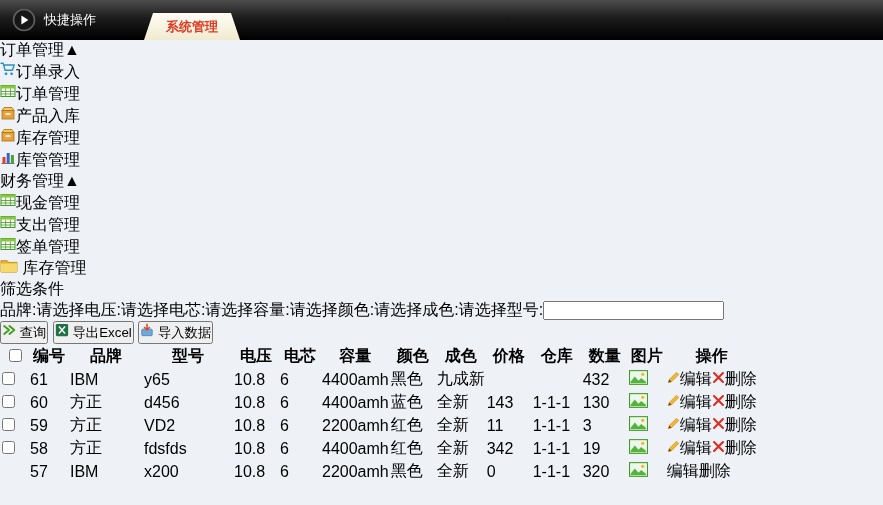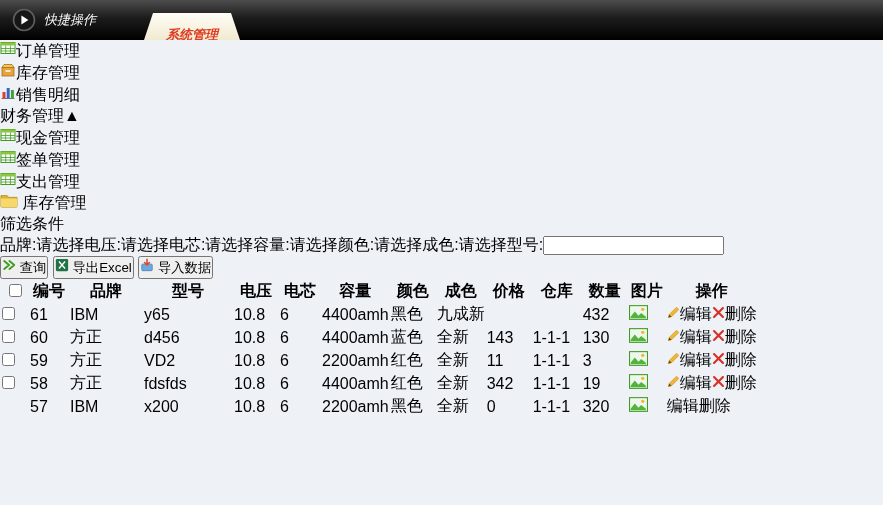--- a/index.html
+++ b/index.html
@@ -1,31 +1,31 @@
 <!DOCTYPE html>
 <html><head>
 <meta charset="utf-8">
 <style>
   * { margin:0; padding:0; box-sizing:border-box; }
   body { font-family:"Liberation Sans","DejaVu Sans",sans-serif; background:#888; }
   .app { position:relative; width:883px; height:505px; background:#eef2f7; overflow:hidden; margin:0 auto; }
 
   
-  .topbar { position:relative; height:40px; background:linear-gradient(#4d4d4d,#1c1c1c 45%,#000); display:flex; align-items:center; color:#fff;font-style:italic; }
+  .topbar { position:relative; height:40px; background:linear-gradient(#4d4d4d,#1c1c1c 45%,#000); display:flex; align-items:center; color:#fff; }
   .quick { display:flex; align-items:center; gap:8px; padding-left:12px; width:134px; font-size:13px; cursor:pointer; }
   .icon { display:inline-flex; }
   .icon svg { width:100%; height:100%; display:block; }
   .i24 { width:24px; height:24px; }
   .i18 { width:18px; height:15px; }
   .i16 { width:16px; height:16px; }
   .i14 { width:14px; height:14px; }
   .i13 { width:13px; height:13px; }
   .iimg { width:19px; height:15px; cursor:pointer; }
   .tabs { display:flex; align-items:flex-end; align-self:flex-end; height:40px; gap:2px; margin-left:10px; }
-  .tab { height:27px; line-height:27px; padding:8px 22px; font-size:13px; font-weight:bold; clip-path:polygon(9px 0, calc(100% - 9px) 0, 100% 100%, 0 100%); cursor:pointer; }
+  .tab { height:27px; line-height:27px; padding:0 22px; font-size:13px; font-weight:bold; clip-path:polygon(9px 0, calc(100% - 9px) 0, 100% 100%, 0 100%); cursor:pointer; }
   .tab.active { background:linear-gradient(#fffef6,#f1ead0); color:#e03a22; }
   .tab:not(.active) { background:linear-gradient(#fbc η,#f0a }  }
   .tab.inactive { background:linear-gradient(#fdd17a,#f09f22); color:#4a3000; }
   .userarea { margin-left:auto; display:flex; align-items:center; padding-right:90px; font-size:13px; }
   .usergrp { display:flex; align-items:center; gap:5px; }
   .admin { color:#f09e3c; cursor:pointer; }
   .logout { color:#f2f2f2; margin-left:46px; cursor:pointer; }
 
   
   .content { display:flex; height:456px; }
@@ -79,71 +79,86 @@
         </span>
       <span>快捷操作</span>
     </div>
     <nav class="tabs" id="tabs">
         <div class="tab active">系统管理</div>
       </nav>
   </header>
 
   <div class="content">
     <aside class="sidebar" id="sidebar">
+        <div class="acc-header"><span>订单管理</span><span class="acc-arrow">▲</span></div>
         <div class="side-group">
+          <div class="side-item"><span class="icon i16">
+              <svg viewBox="0 0 16 16">
+                <path d="M1 2.2h2.2l1.8 7h7.4l1.8-5.2H4" fill="none" stroke="#2b8fc4" stroke-width="1.4" stroke-linecap="round" stroke-linejoin="round"></path>
+                <circle cx="6" cy="12.8" r="1.4" fill="#2b8fc4"></circle>
+                <circle cx="11.6" cy="12.8" r="1.4" fill="#2b8fc4"></circle>
+              </svg>
+            </span><span>订单录入</span></div>
           <div class="side-item"><span class="icon i16">
               <svg viewBox="0 0 16 16">
                 <rect x="1" y="2.5" width="14" height="11" fill="#fff" stroke="#3f9c1f"></rect>
                 <rect x="1" y="2.5" width="14" height="3" fill="#8cc63f"></rect>
                 <path d="M1 8.5h14M1 11h14M5.7 5.5v8M10.4 5.5v8" stroke="#3f9c1f" stroke-width=".8"></path>
               </svg>
             </span><span>订单管理</span></div>
         </div>
         <div class="side-group">
+          <div class="side-item"><span class="icon i16">
+              <svg viewBox="0 0 16 16">
+                <rect x="2" y="5.5" width="12" height="8.5" fill="#e8a23c" stroke="#a96f14" stroke-width=".8"></rect>
+                <path d="M2 5.5L4 2.5h8l2 3z" fill="#f6c75a" stroke="#a96f14" stroke-width=".8"></path>
+                <path d="M6 9h4" stroke="#fff" stroke-width="1.4" stroke-linecap="round"></path>
+              </svg>
+            </span><span>产品入库</span></div>
           <div class="side-item"><span class="icon i16">
               <svg viewBox="0 0 16 16">
                 <rect x="2" y="5.5" width="12" height="8.5" fill="#e8a23c" stroke="#a96f14" stroke-width=".8"></rect>
                 <path d="M2 5.5L4 2.5h8l2 3z" fill="#f6c75a" stroke="#a96f14" stroke-width=".8"></path>
                 <path d="M6 9h4" stroke="#fff" stroke-width="1.4" stroke-linecap="round"></path>
               </svg>
             </span><span>库存管理</span></div>
         </div>
         <div class="side-group">
           <div class="side-item"><span class="icon i16">
               <svg viewBox="0 0 16 16">
                 <path d="M1.5 14.5h13" stroke="#777"></path>
                 <rect x="2.5" y="8" width="3" height="6.5" fill="#d8432f"></rect>
                 <rect x="6.7" y="4" width="3" height="10.5" fill="#3a62c9"></rect>
                 <rect x="10.9" y="6" width="3" height="8.5" fill="#43a32e"></rect>
               </svg>
-            </span><span>销售明细</span></div>
+            </span><span>库管管理</span></div>
         </div>
         <div class="acc-header"><span>财务管理</span><span class="acc-arrow">▲</span></div>
         <div class="side-group">
           <div class="side-item"><span class="icon i16">
               <svg viewBox="0 0 16 16">
                 <rect x="1" y="2.5" width="14" height="11" fill="#fff" stroke="#3f9c1f"></rect>
                 <rect x="1" y="2.5" width="14" height="3" fill="#8cc63f"></rect>
                 <path d="M1 8.5h14M1 11h14M5.7 5.5v8M10.4 5.5v8" stroke="#3f9c1f" stroke-width=".8"></path>
               </svg>
             </span><span>现金管理</span></div>
           <div class="side-item"><span class="icon i16">
               <svg viewBox="0 0 16 16">
                 <rect x="1" y="2.5" width="14" height="11" fill="#fff" stroke="#3f9c1f"></rect>
                 <rect x="1" y="2.5" width="14" height="3" fill="#8cc63f"></rect>
                 <path d="M1 8.5h14M1 11h14M5.7 5.5v8M10.4 5.5v8" stroke="#3f9c1f" stroke-width=".8"></path>
               </svg>
-            </span><span>签单管理</span></div>
+            </span><span>支出管理</span></div>
           <div class="side-item"><span class="icon i16">
               <svg viewBox="0 0 16 16">
                 <rect x="1" y="2.5" width="14" height="11" fill="#fff" stroke="#3f9c1f"></rect>
                 <rect x="1" y="2.5" width="14" height="3" fill="#8cc63f"></rect>
                 <path d="M1 8.5h14M1 11h14M5.7 5.5v8M10.4 5.5v8" stroke="#3f9c1f" stroke-width=".8"></path>
               </svg>
-            </span><span>支出管理</span></div>
+            </span><span>签单管理</span></div>
         </div>
       </aside>
 
     <main class="main">
       <div class="main-header">
         <span class="icon i18">
             <svg viewBox="0 0 20 16">
               <path d="M1 2.5h7l1.6 2H19v10a1 1 0 0 1-1 1H2a1 1 0 0 1-1-1z" fill="#e3b02c" stroke="#a8821a" stroke-width=".7"></path>
               <path d="M1 5.8h18v8.7a1 1 0 0 1-1 1H2a1 1 0 0 1-1-1z" fill="#f7d96b"></path>
             </svg>

